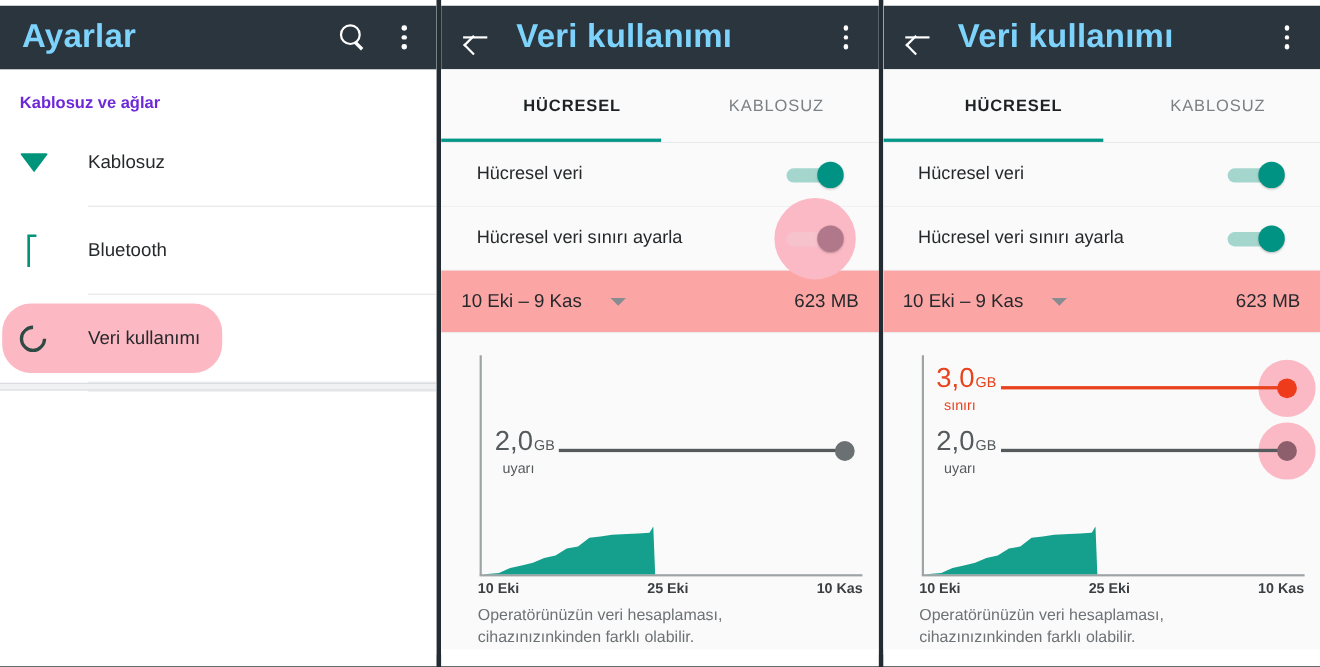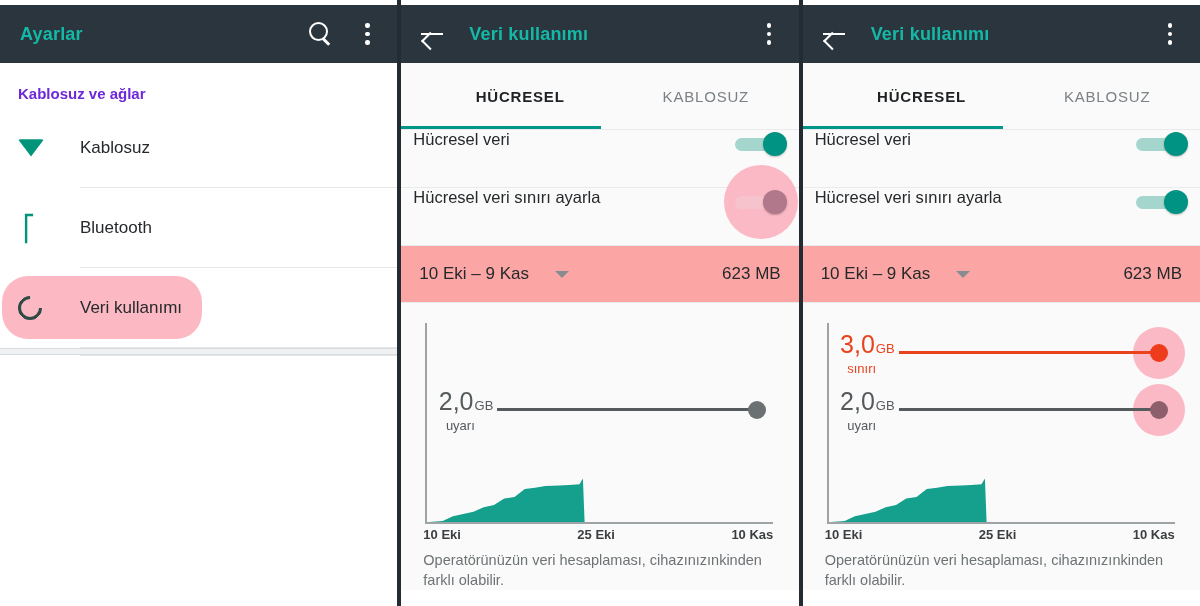--- a/index.html
+++ b/index.html
@@ -39,22 +39,22 @@
   
   .toolbar {
     height: 58px;
     background: #2b353d;
     display: flex;
     align-items: center;
     padding: 0 14px;
     position: relative;
   }
   .toolbar .title {
-    color: #14b8a6;
-    font-size: 18px;
+    color: #7dd3fc;
+    font-size: 30px;
     font-weight: bold;
     letter-spacing: .2px;
   }
   .toolbar.p1-bar .title { margin-left: 6px; }
   .toolbar .spacer { flex: 1 1 auto; }
 
   .ico-back {
     width: 34px; height: 34px;
     margin-right: 20px;
     position: relative;
@@ -239,22 +239,22 @@
     background: #009688;
   }
   .tabs-bottom-line {
     height: 1px; background: #e8eaeb;
   }
 
   
   .d-row {
     height: 57px;
     display: flex;
-    align-items: flex-start;
-    padding: 0 12px;
+    align-items: center;
+    padding: 0 32px;
     position: relative;
     background: #fafafa;
   }
   .d-row .d-lbl { font-size: 16.5px; color: #26292b; }
   .d-row .d-spacer { flex: 1 1 auto; }
   .d-sep { height: 1px; background: #e8eaeb; }
 
   
   .switch {
     position: relative;
@@ -308,21 +308,21 @@
     border-top: 7px solid #878c90;
     margin-left: 26px;
   }
   .cycle-row .cy-spacer { flex: 1 1 auto; }
   .cycle-row .cy-val { font-size: 17px; color: #26292b; }
 
   
   .chart-wrap {
     position: relative;
     background: #fafafa;
-    padding: 16px 16px 0 6px;
+    padding: 16px 16px 0 17px;
   }
   .chart {
     position: relative;
     width: 366px;
     height: 218px;
   }
   .axis-y {
     position: absolute;
     left: 18px; top: 4px;
     width: 2px; height: 200px;

